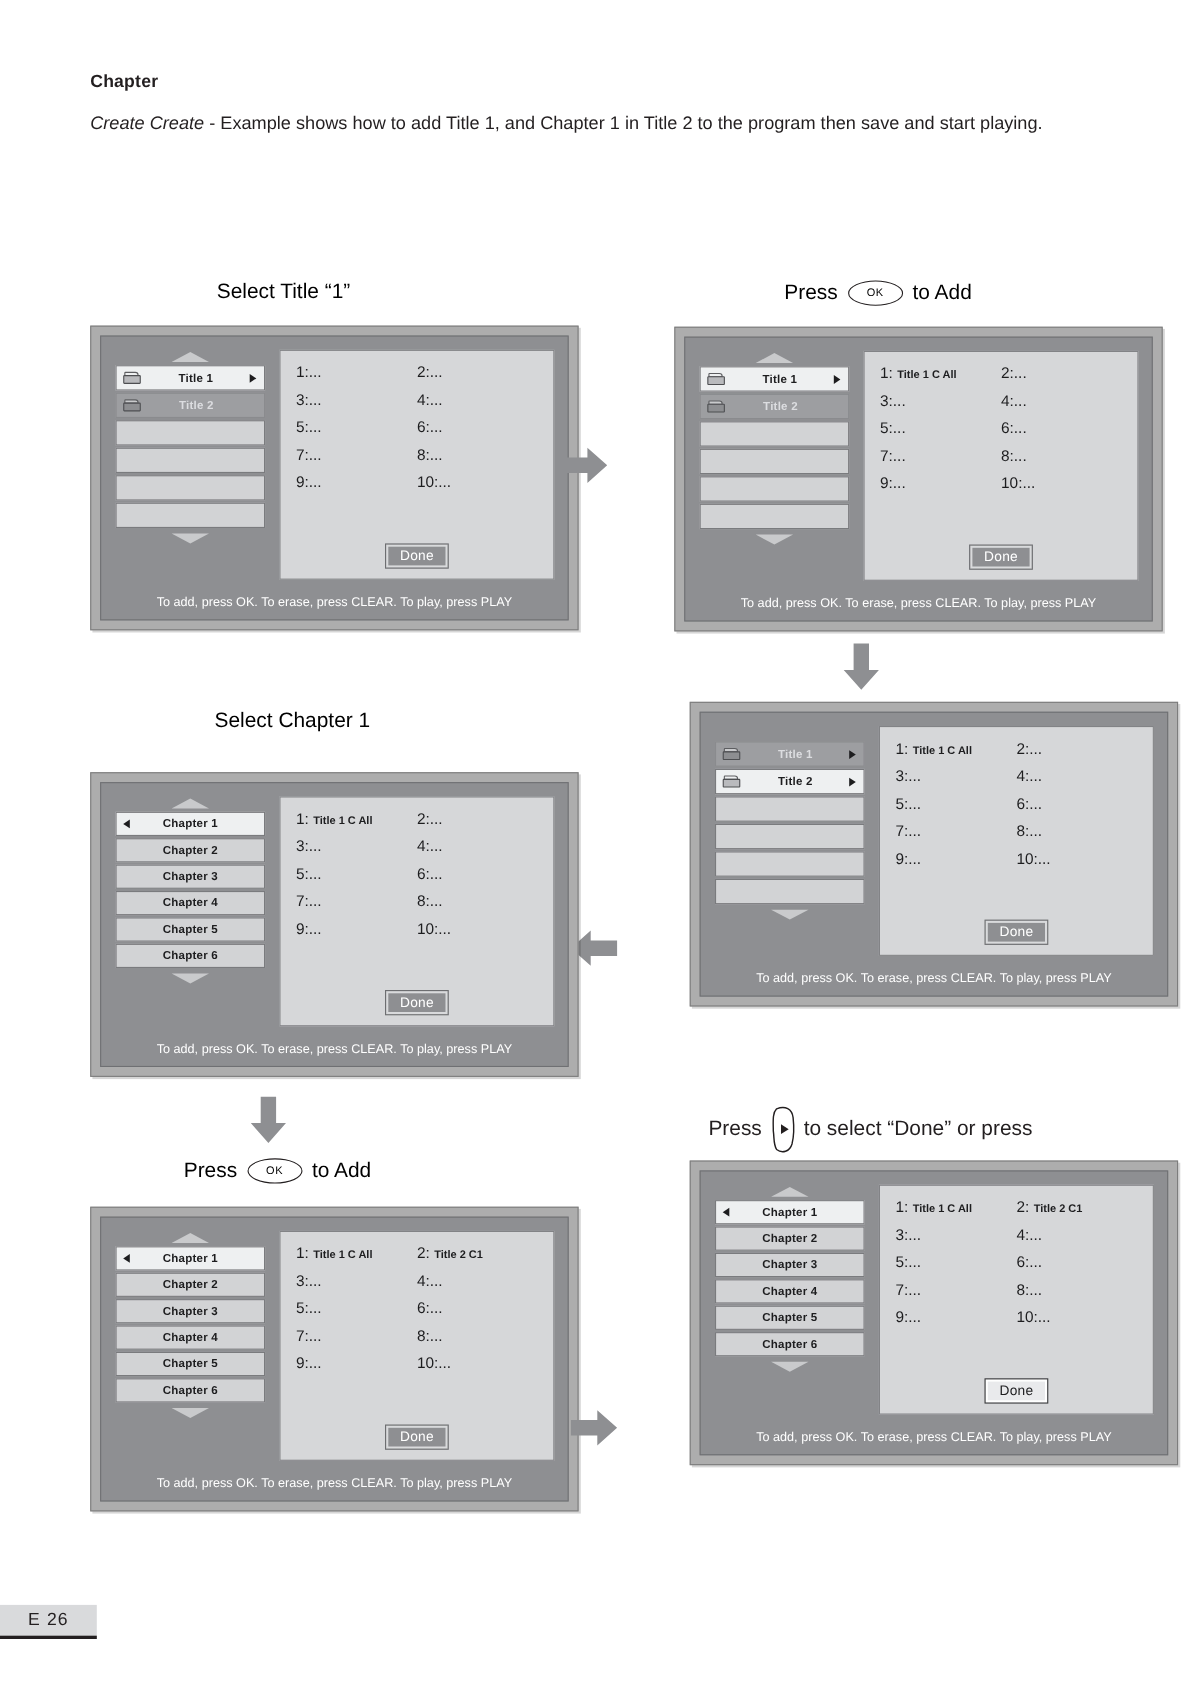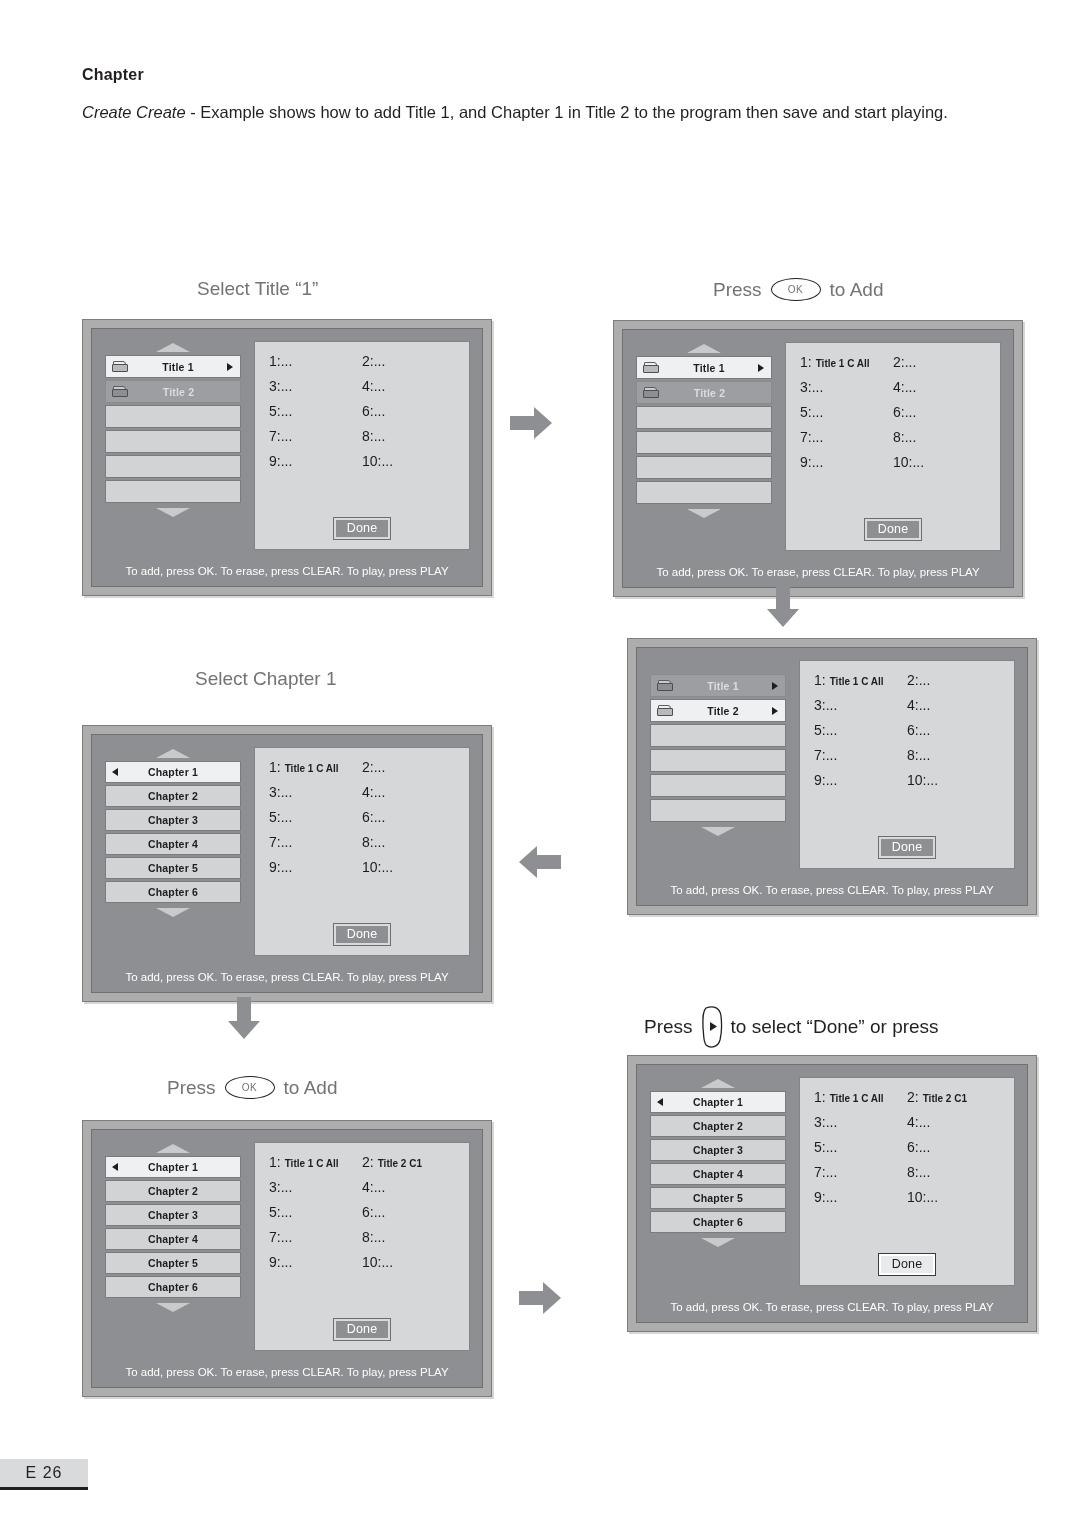--- a/index.html
+++ b/index.html
@@ -20,31 +20,30 @@
   }
   .intro .line1 { font-size:17px; margin:0 0 30px 0; }
   .intro .para2 { font-size:16.5px; line-height:1.5; margin:0; }
   .intro .para2 .ital { font-style:italic; }
 
   
   .step { position:absolute; }
 
   .caption {
     font-size:19px;
-    color:#737373;
+    color:#000000;
     white-space:nowrap;
     display:flex;
     align-items:center;
     gap:9px;
-    margin-top:23px;
   }
 
   
   .tv {
-    width:410px; height:277px;
+    width:444px; height:277px;
     background:#adadad;
     border:1px solid #7d7d7d;
     padding:8px;
     box-shadow:2px 2px 0 rgba(0,0,0,.16);
   }
   .tv-inner {
     width:100%; height:100%;
     background:#8e8f92;
     border:1px solid #6f7073;
     display:flex;

